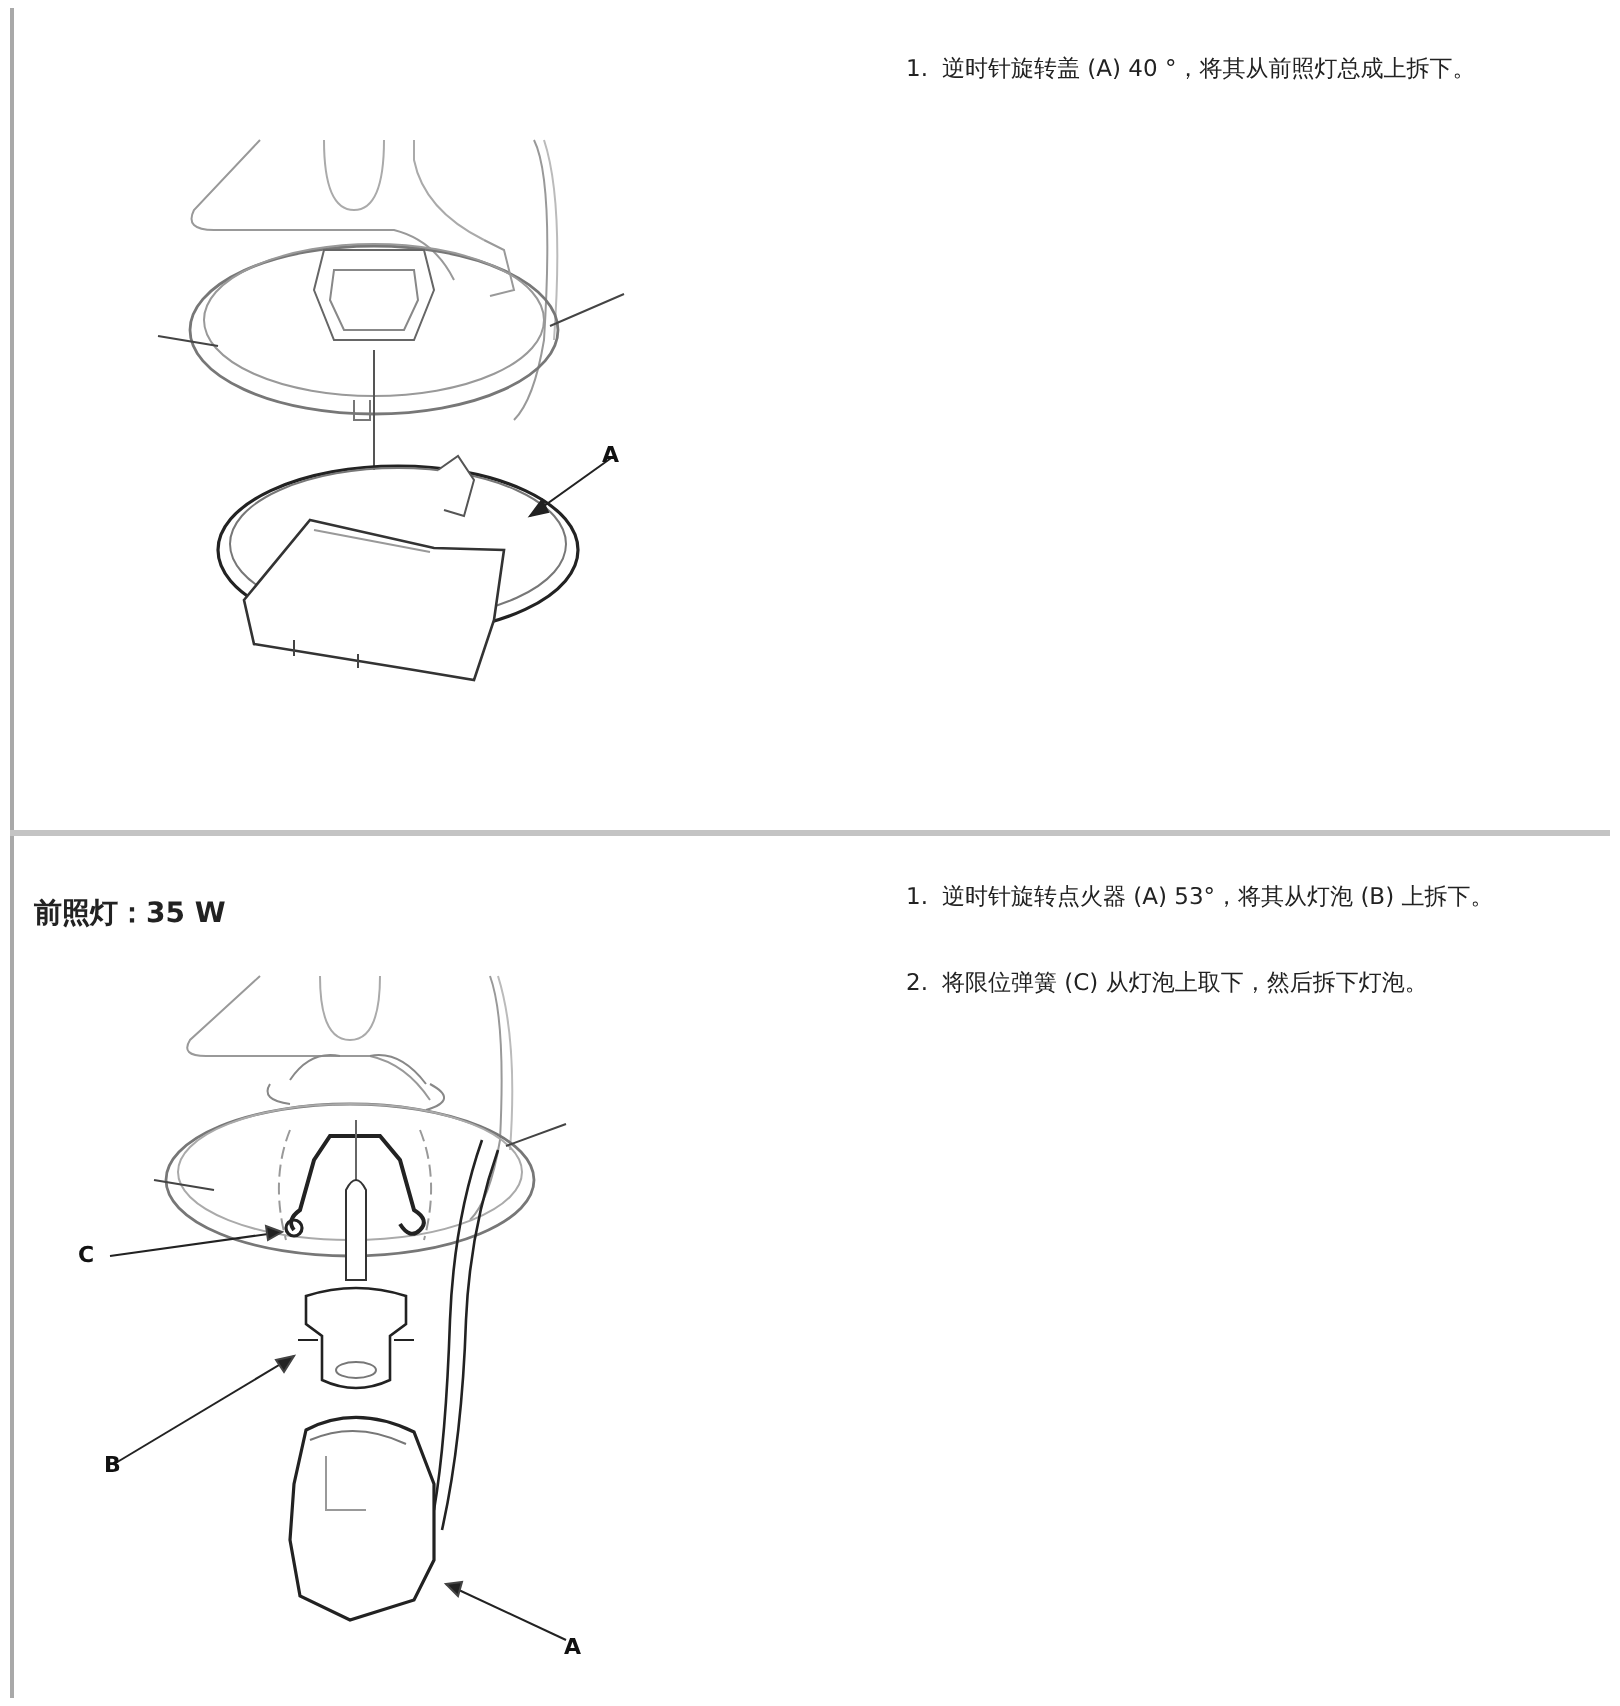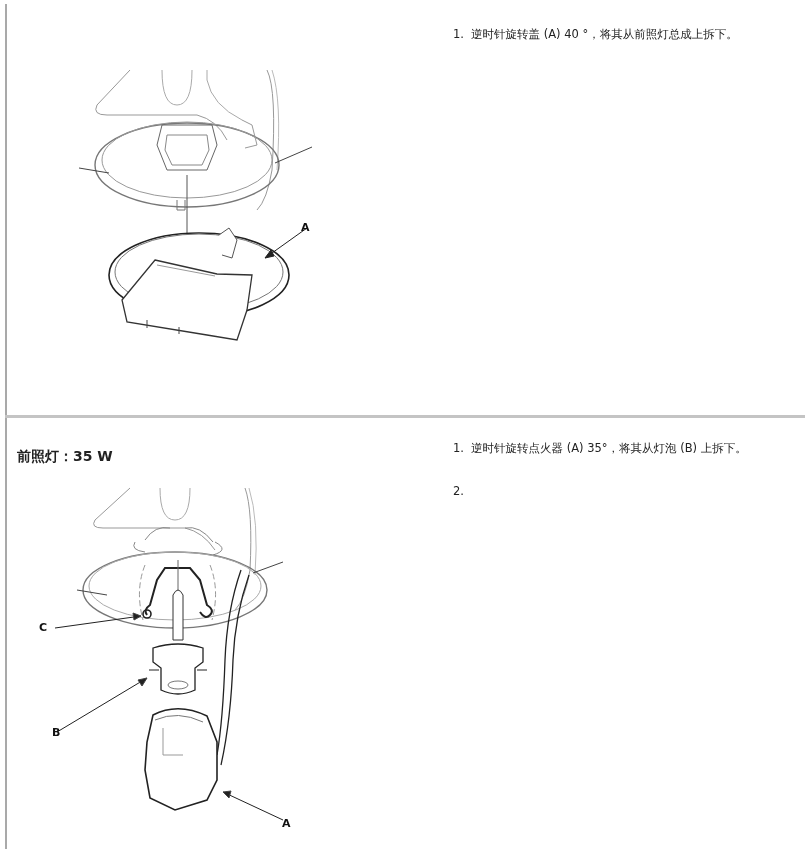--- a/index.html
+++ b/index.html
@@ -155,19 +155,20 @@
   <svg style="position:absolute; left:43px; top:305px;" width="20" height="16">
     <text x="2" y="13" class="callout">B</text>
   </svg>
   <svg style="position:absolute; left:273px; top:396px;" width="20" height="16">
     <text x="2" y="13" class="callout">A</text>
   </svg>
 
   <ol class="steps">
     <li>
       <span class="num">1.</span>
-      <span>逆时针旋转点火器 (A) 35°，将其从灯泡 (B) 上拆下。</span>
+      <span>逆时针旋转点火器 (A) 53°，将其从灯泡 (B) 上拆下。</span>
     </li>
     <li>
       <span class="num">2.</span>
+      <span>将限位弹簧 (C) 从灯泡上取下，然后拆下灯泡。</span>
     </li>
   </ol>
 </div>
 
 </body></html>

